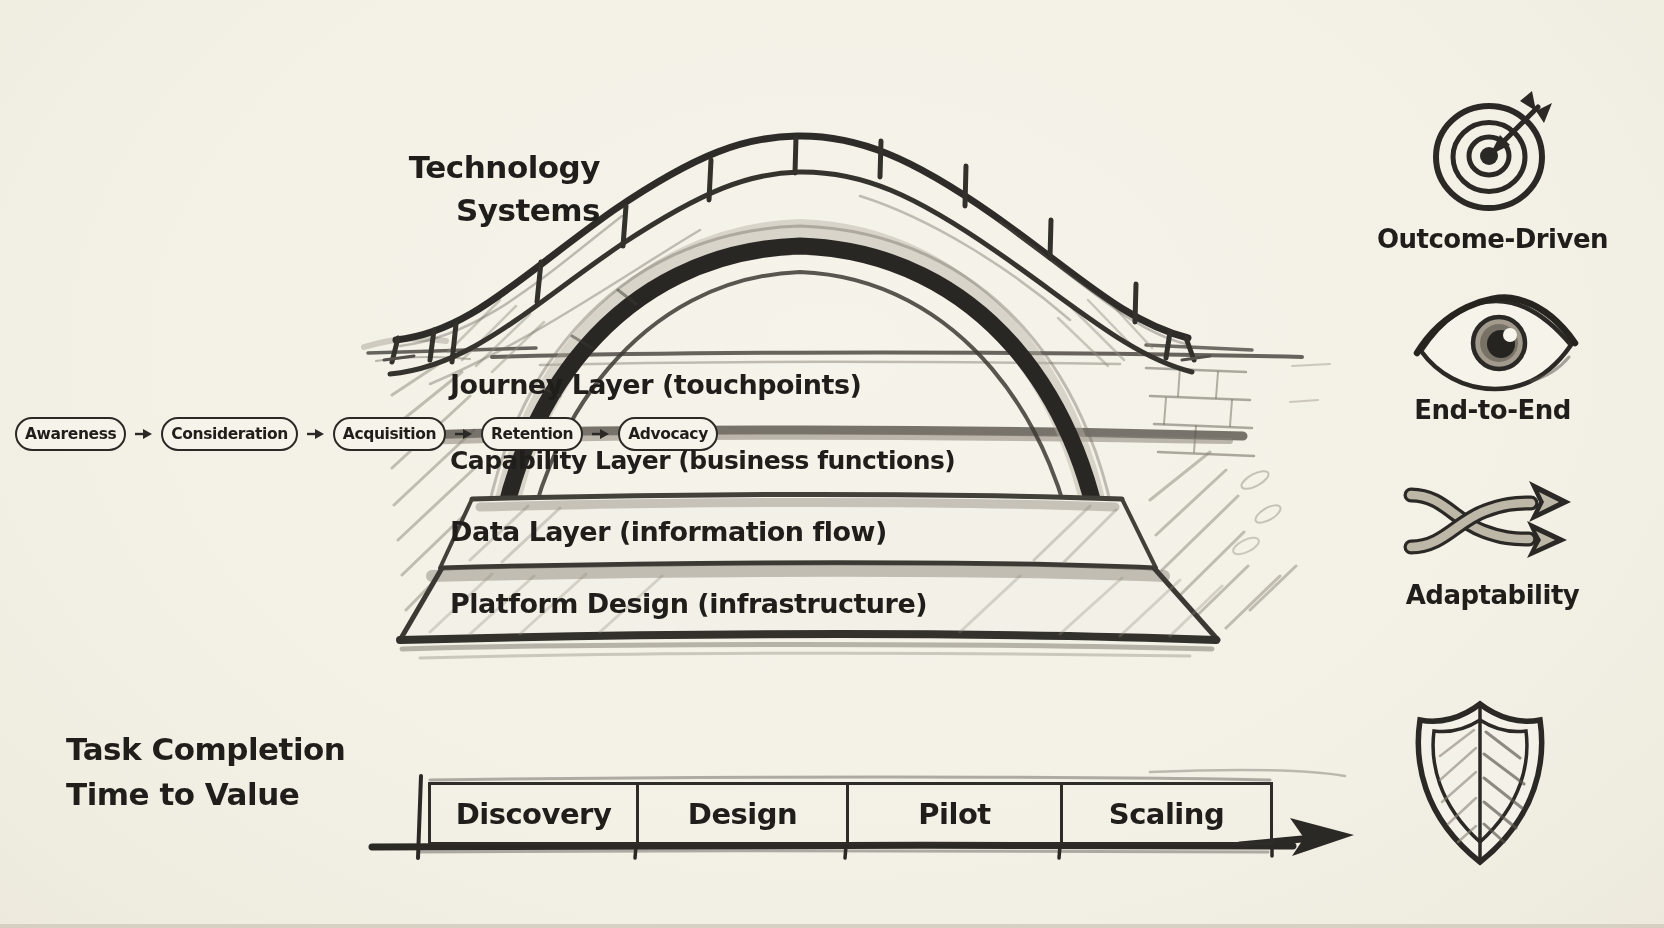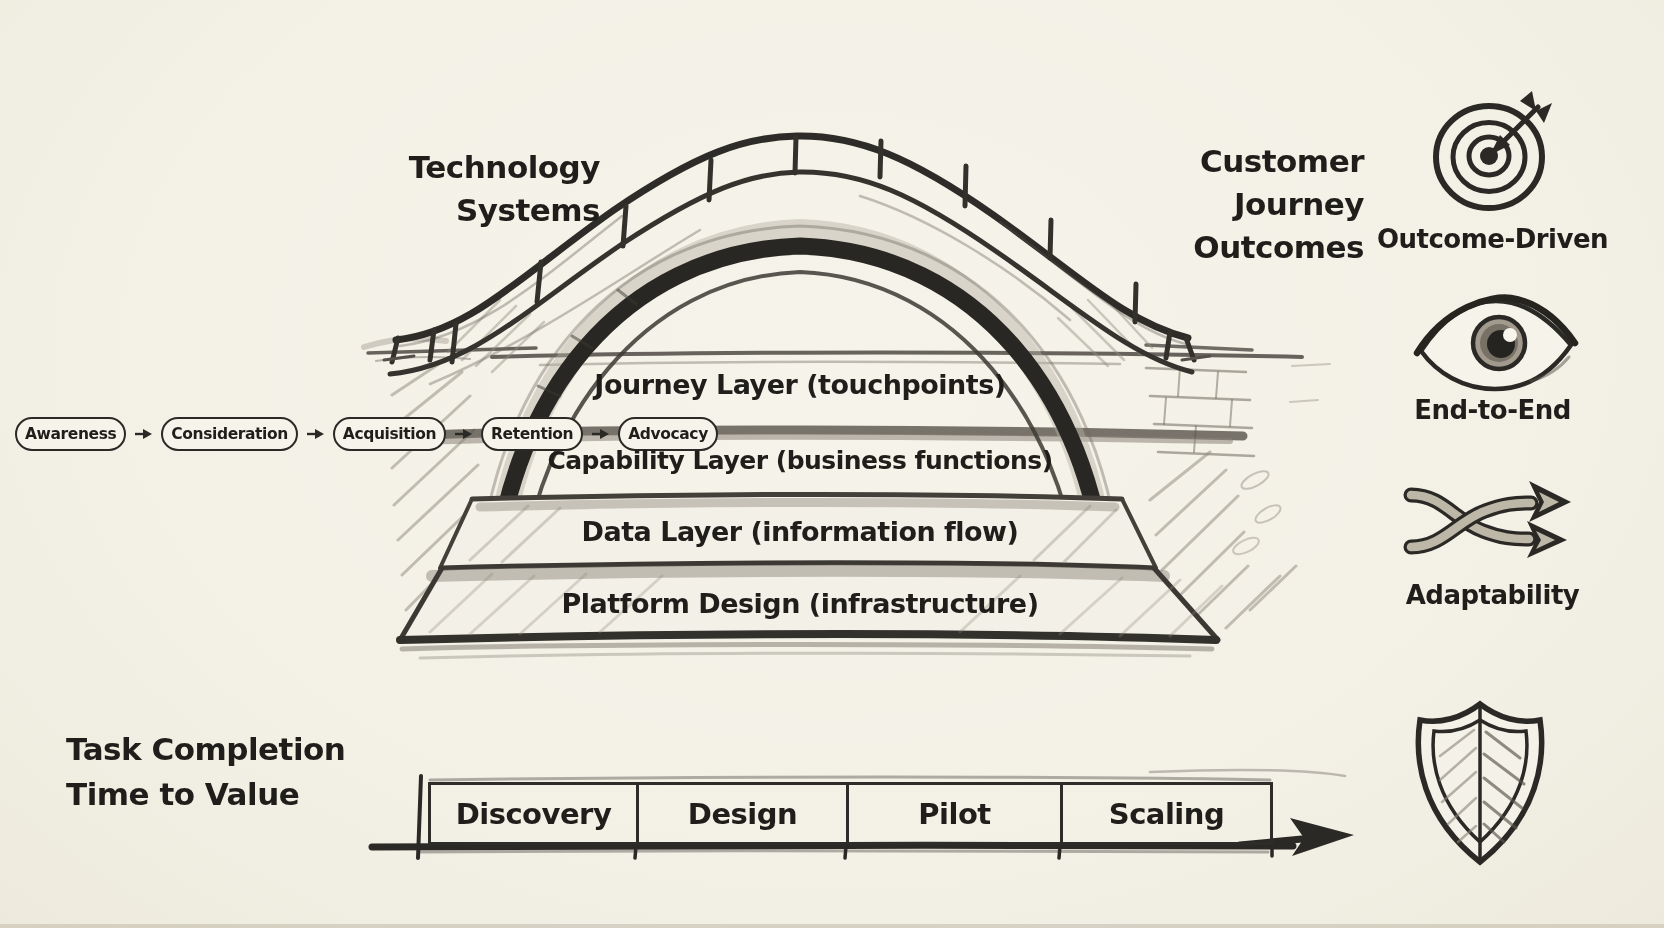--- a/index.html
+++ b/index.html
@@ -11,21 +11,21 @@
   svg { display:block; }
   .abs { position:absolute; }
   .scene { left:0; top:0; }
   .sketch-title {
     font-weight:bold; font-size:31px; line-height:43px; text-align:right;
     white-space:pre-line; letter-spacing:-0.5px;
   }
   .title-left  { left:330px; top:146px; width:270px; }
   .title-right { left:1086px; top:140px; width:278px; }
   .layer-label {
-    left:450px; width:700px; text-align:center; font-weight:bold;
+    left:450px; width:700px; font-weight:bold;
     letter-spacing:-0.5px; font-size:27px;
   }
   #layer-journey    { top:369px; }
   #layer-capability { top:446px; font-size:25px; }
   #layer-data       { top:516px; }
   #layer-platform   { top:588px; }
   .metrics { left:66px; top:727px; font-weight:bold; font-size:31px; line-height:45px; letter-spacing:-0.5px; }
   .chain { left:15px; top:415px; height:37px; display:flex; align-items:center;gap:8px; }
   .pill {
     height:34px; border:2.5px solid #2b2925; border-radius:17px; background:#f6f3ea;
@@ -139,23 +139,20 @@
       <path d="M1240 845 L1302 839" stroke="#2b2925" stroke-width="7"></path>
       <polygon points="1354,835 1290,818 1304,838 1292,856" fill="#2b2925" stroke="none"></polygon>
     </g>
 
     <rect x="0" y="924" width="1664" height="4" fill="#cfc9bb" opacity=".8" stroke="none"></rect>
   </svg>
 
   <div class="abs sketch-title title-left">Technology
 Systems</div>
 
-  <div class="abs sketch-title title-right">Customer
-Journey
-Outcomes</div>
 
   <div class="abs chain">
     <div class="pill">Awareness</div>
     <svg class="chain-arrow" width="17" height="12" viewBox="0 0 17 12">
       <line x1="0" y1="6" x2="9" y2="6" stroke="#2b2925" stroke-width="2.4"></line>
       <polygon points="8,1 17,6 8,11" fill="#2b2925"></polygon>
     </svg>
     <div class="pill">Consideration</div>
     <svg class="chain-arrow" width="17" height="12" viewBox="0 0 17 12">
       <line x1="0" y1="6" x2="9" y2="6" stroke="#2b2925" stroke-width="2.4"></line>

